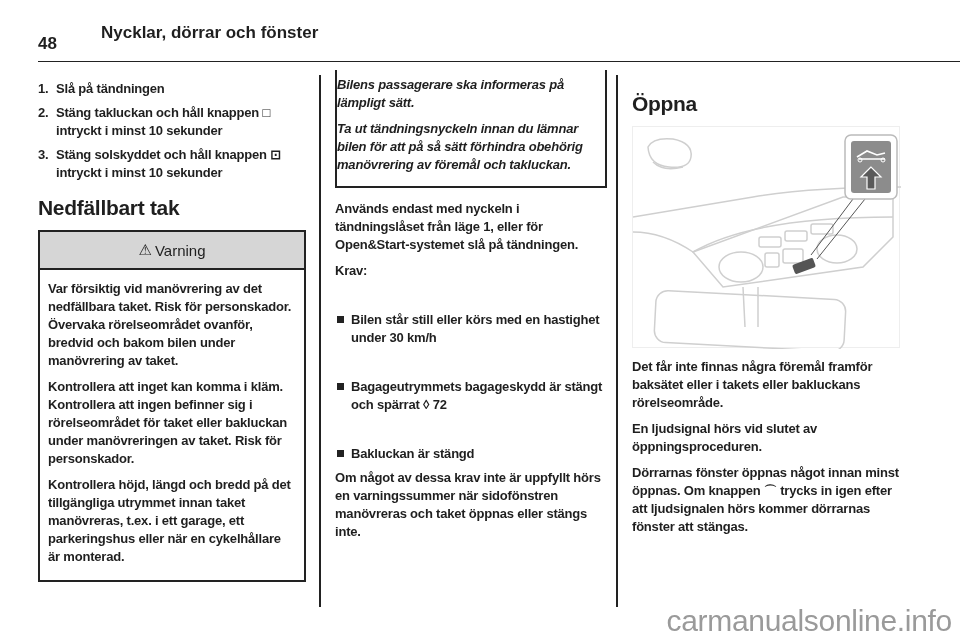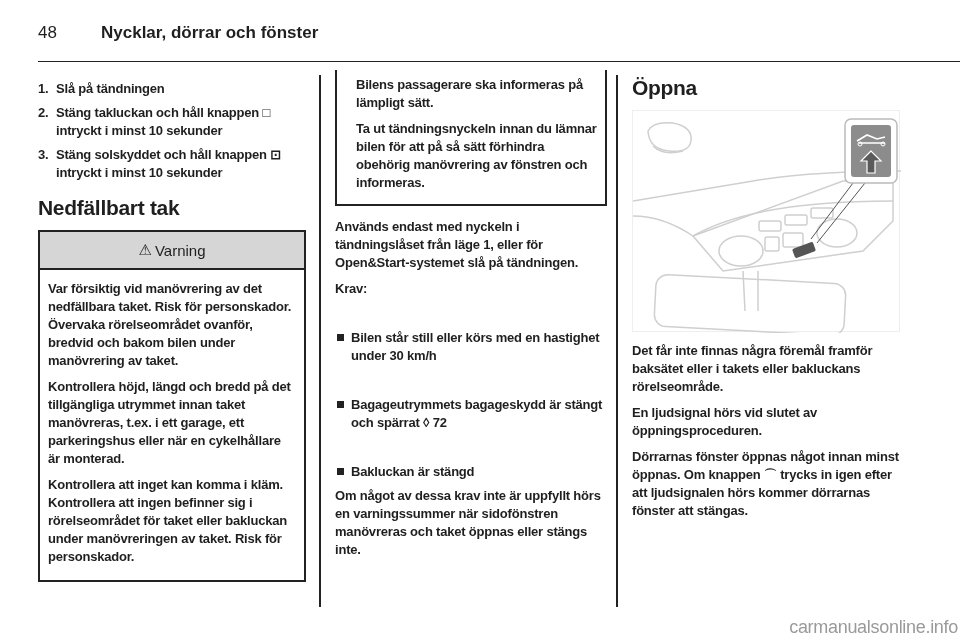--- a/index.html
+++ b/index.html
@@ -1,20 +1,20 @@
 <!DOCTYPE html>
 <html><head>
   <meta charset="utf-8">
   <style>
     * { box-sizing: border-box; margin: 0; padding: 0; }
     html, body { width: 960px; height: 642px; background: #ffffff; overflow: hidden; }
     body { position: relative; font-family: "Liberation Sans", sans-serif; color: #1f1f1f; }
 
     .page-header { position: absolute; left: 38px; top: 18px; width: 922px; height: 44px; border-bottom: 1.5px solid #222; }
-    .page-num { position: absolute; left: 0; top: 5px; font-weight: normal; font-size: 17px; }
+    .page-num { position: absolute; left: 0; top: 16px; font-weight: bold; font-size: 17px; }
     .page-chapter { position: absolute; left: 63px; top: 5px; font-weight: bold; font-size: 17px; }
 
     .col { position: absolute; top: 70px; }
     .col-left { left: 38px; width: 268px; }
     .col-mid { left: 335px; width: 272px; }
     .col-right { left: 632px; width: 274px; }
 
     .divider { position: absolute; top: 75px; width: 2px; background: #222; height: 532px; }
 
     .body-text { font-size: 13px; line-height: 18px; font-weight: bold; letter-spacing: -0.2px; }
@@ -25,30 +25,30 @@
     ol.steps li .num { position: absolute; left: 0; top: 0; }
 
     .section-heading { font-size: 21px; font-weight: bold; margin: 14px 0 10px; letter-spacing: -0.3px; }
 
     .warning-box { border: 2.5px solid #222; border-top: none; }
     .warning-box.full { border-top: 2.5px solid #222; }
     .warning-header { background: #d6d6d6; height: 38px; display: flex; align-items: center; justify-content: center; font-size: 15px; border-bottom: 2px solid #222; }
     .warning-header .tri { font-size: 15px; margin-right: 3px; }
     .warning-body { padding: 10px 8px 6px 8px; border-radius: 17px; }
 
-    .mid-box { border: 2.5px solid #222; border-top: none; padding: 6px 8px 4px 19px; }
+    .mid-box { border: 2.5px solid #222; border-top: none; padding: 6px 8px 4px 0; font-style: italic; }
 
     ul.reqs { list-style: none; }
     ul.reqs li { position: relative; padding-left: 16px; margin-bottom: 6px; margin-top: 31px; }
     ul.reqs li .bullet { position: absolute; left: 2px; top: 5px; width: 7px; height: 7px; background: #222; }
 
     .illustration { width: 268px; height: 222px; border: 1px solid #eee; margin: 6px 0 10px 0; position: relative; background: #fff; }
     .illustration svg { position: absolute; left: 0; top: 0; }
 
-    .watermark { position: absolute; right: 2px; bottom: 4px; font-size: 18px; color: #9a9a9a; letter-spacing: -0.3px; }
+    .watermark { position: absolute; right: 8px; bottom: 4px; font-size: 30px; color: #9a9a9a; letter-spacing: -0.3px; }
   </style>
 </head>
 <body>
 
 <div class="page-header">
   <span class="page-num">48</span>
   <span class="page-chapter">Nycklar, dörrar och fönster</span>
 </div>
 
 <div class="divider" style="left:319px"></div>
@@ -72,44 +72,44 @@
 
   <h2 class="section-heading">Nedfällbart tak</h2>
 
   <div class="warning-box full">
     <div class="warning-header">
       <span class="tri">⚠</span>
       <span>Varning</span>
     </div>
     <div class="warning-body">
       <p class="body-text">Var försiktig vid manövrering av det nedfällbara taket. Risk för personskador. Övervaka rörelseområdet ovanför, bredvid och bakom bilen under manövrering av taket.</p>
+      <p class="body-text">Kontrollera att inget kan komma i kläm. Kontrollera att ingen befinner sig i rörelseområdet för taket eller bakluckan under manövreringen av taket. Risk för personskador.</p>
       <p class="body-text">Kontrollera höjd, längd och bredd på det tillgängliga utrymmet innan taket manövreras, t.ex. i ett garage, ett parkeringshus eller när en cykelhållare är monterad.</p>
-      <p class="body-text">Kontrollera att inget kan komma i kläm. Kontrollera att ingen befinner sig i rörelseområdet för taket eller bakluckan under manövreringen av taket. Risk för personskador.</p>
     </div>
   </div>
 </div>
 
 <div class="col col-mid">
   <div class="mid-box">
     <p class="body-text">Bilens passagerare ska informeras på lämpligt sätt.</p>
-    <p class="body-text">Ta ut tändningsnyckeln innan du lämnar bilen för att på så sätt förhindra obehörig manövrering av fönstren och informeras.</p>
+    <p class="body-text">Ta ut tändningsnyckeln innan du lämnar bilen för att på så sätt förhindra obehörig manövrering av föremål och takluckan.</p>
   </div>
   <div style="height:12px"></div>
   <p class="body-text">Används endast med nyckeln i tändningslåset från läge 1, eller för Open&amp;Start-systemet slå på tändningen.</p>
   <p class="body-text">Krav:</p>
   <ul class="reqs body-text">
     <li><span class="bullet"></span><span>Bilen står still eller körs med en hastighet under 30 km/h</span></li>
     <li><span class="bullet"></span><span>Bagageutrymmets bagageskydd är stängt och spärrat ◊ 72</span></li>
     <li><span class="bullet"></span><span>Bakluckan är stängd</span></li>
   </ul>
   <p class="body-text">Om något av dessa krav inte är uppfyllt hörs en varningssummer när sidofönstren manövreras och taket öppnas eller stängs inte.</p>
 </div>
 
 <div class="col col-right">
-  <h2 class="section-heading" style="margin-top:6px">Öppna</h2>
+  <h2 class="section-heading" style="margin-top:22px">Öppna</h2>
 
   <div class="illustration">
     <svg width="268" height="222" viewBox="0 0 268 222">
       <g fill="none" stroke="#cfcfcf" stroke-width="1.5">
 
         <path d="M15 20 q5 -10 25 -8 q20 4 18 18 q-2 12 -22 10 q-20 -2 -21 -20z"></path>
         <path d="M20 35 q10 10 30 5"></path>
 
         <path d="M0 90 q60 -10 120 -20 q60 -10 148 -10"></path>
         <path d="M0 105 q30 0 60 20 q60 -35 200 -35"></path>

